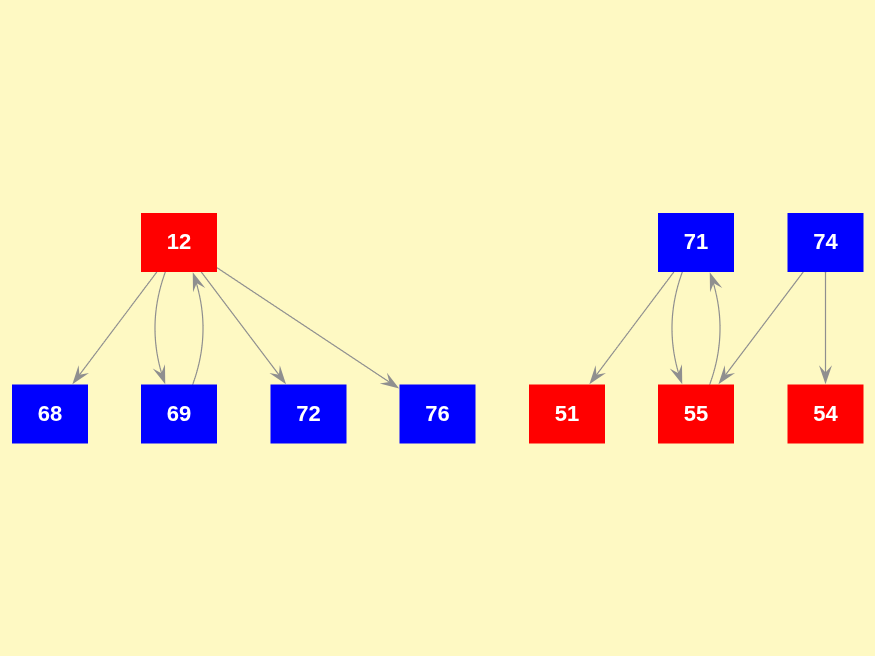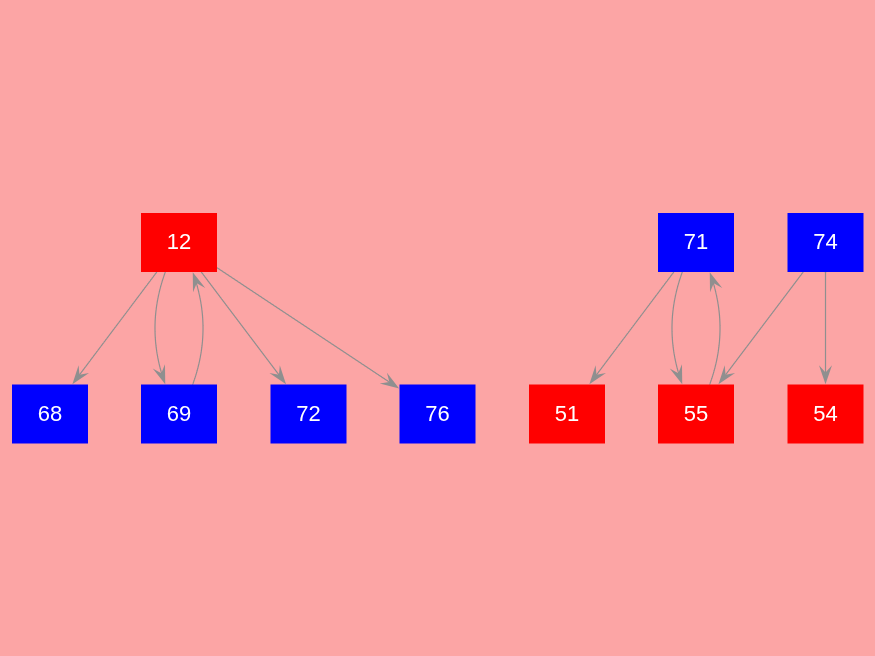--- a/index.html
+++ b/index.html
@@ -10,21 +10,22 @@
   body {
     width: 875px;
     height: 656px;
     overflow: hidden;
     font-family: "Liberation Sans", sans-serif;
   }
   .canvas-wrap {
     position: relative;
     width: 875px;
     height: 656px;
-    background: #fca5a5;
+    background: #fef9c3;
+    font-weight: bold;
   }
   svg { display: block; }
   .node-label {
     font-family: "Liberation Sans", sans-serif;
     fill: #ffffff;
   }
 </style>
 </head>
 <body>
 

